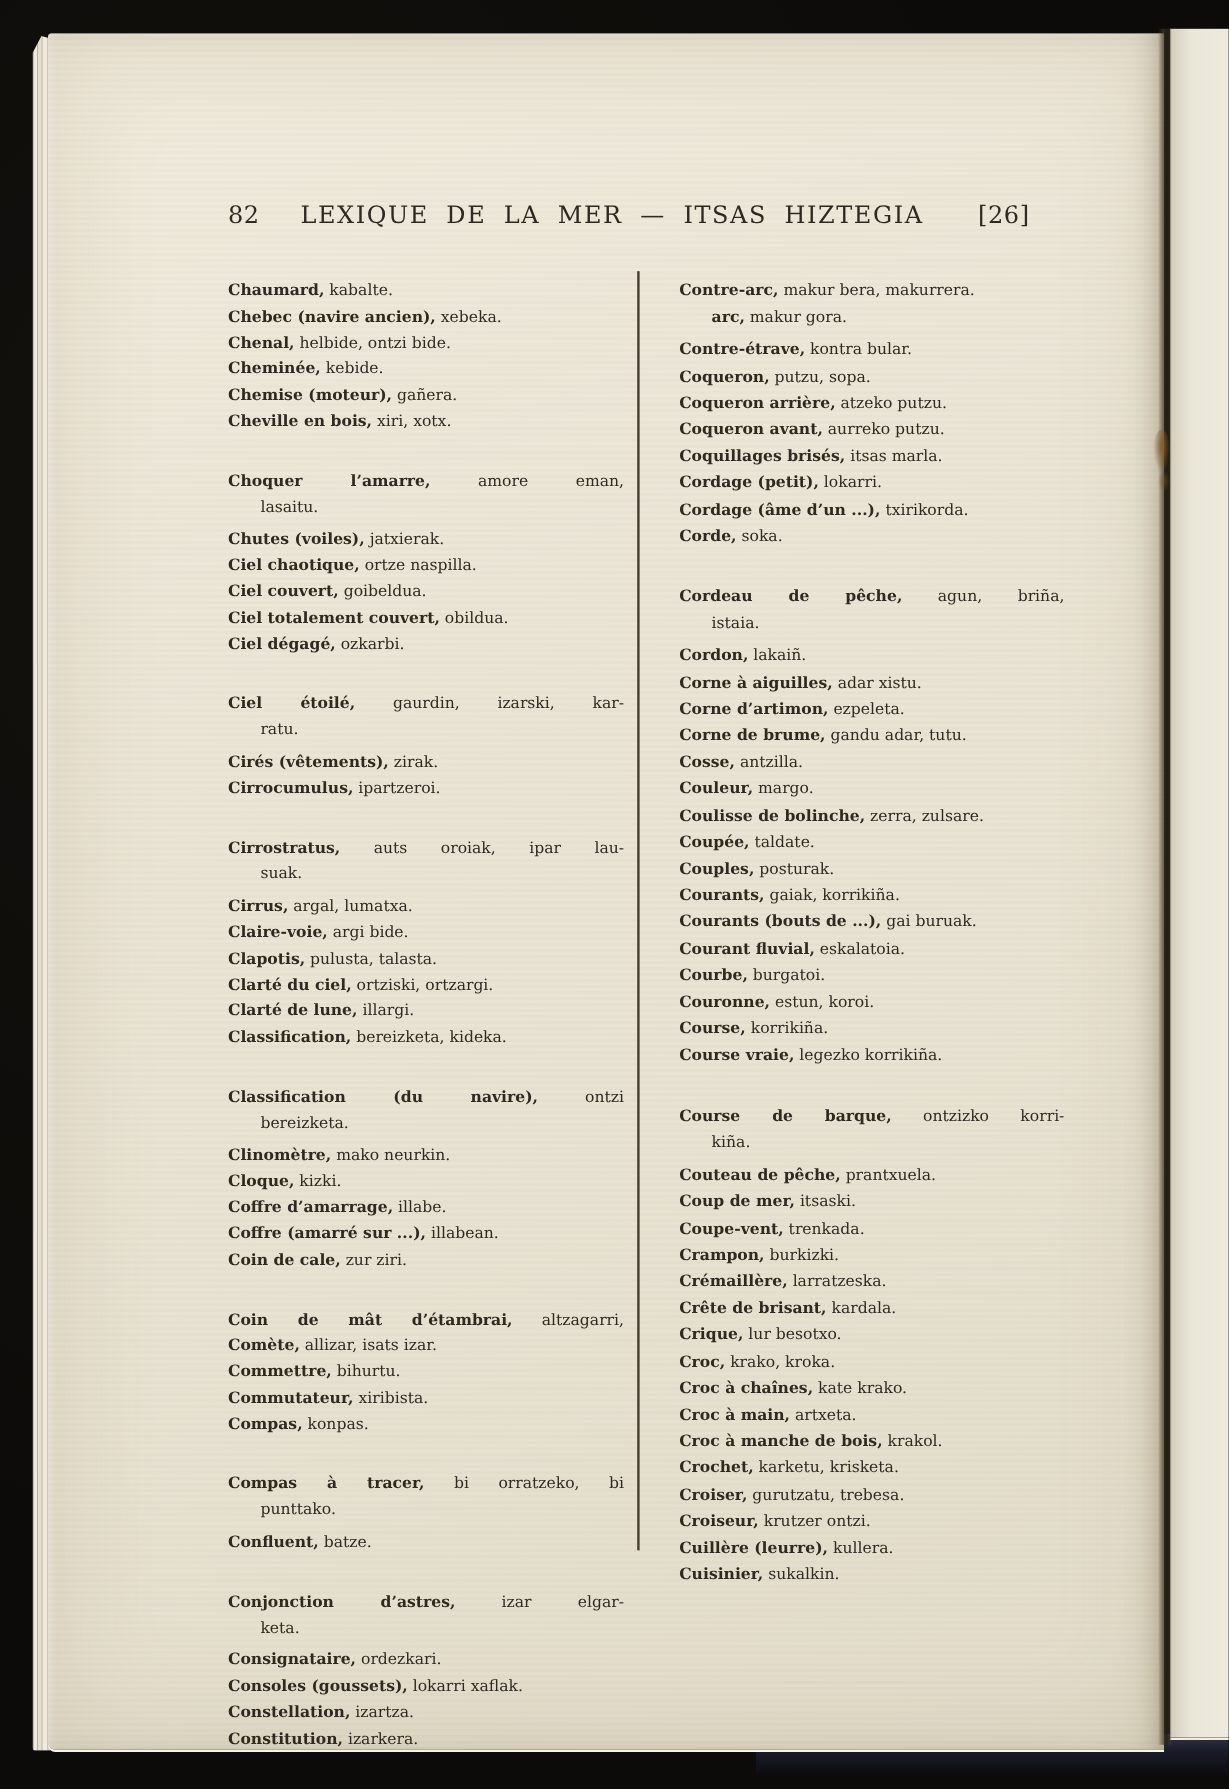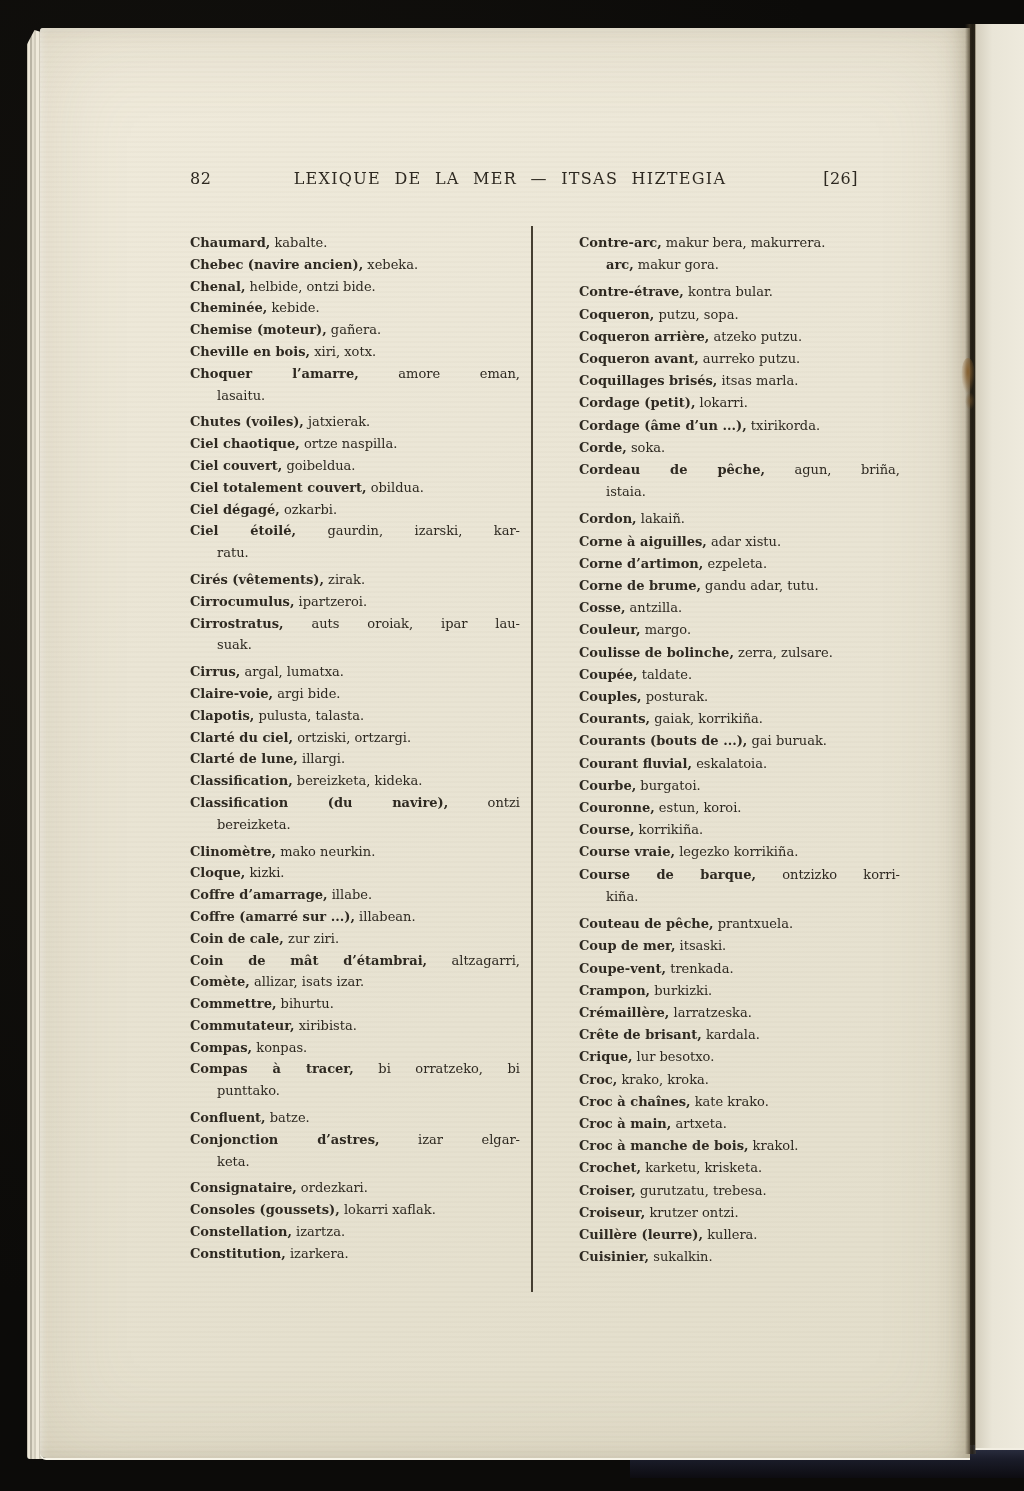--- a/index.html
+++ b/index.html
@@ -57,41 +57,41 @@
     position:absolute;left:961px;top:358px;width:14px;height:36px;z-index:5;border-radius:50%;
     background:radial-gradient(ellipse at 50% 38%, rgba(133,94,44,0.95), rgba(133,94,44,0) 70%);
   }
   .stain-b{
     position:absolute;left:965px;top:392px;width:10px;height:18px;z-index:5;border-radius:50%;
     background:radial-gradient(ellipse, rgba(120,86,42,0.55), rgba(120,86,42,0) 70%);
   }
   
   .header{
     position:absolute;left:168px;top:166px;width:696px;height:26px;z-index:6;
-    color:var(--ink,#2e2921);font-size:16px;line-height:26px;
+    color:var(--ink,#2e2921);font-size:20px;line-height:26px;
   }
   .header .pgnum{position:absolute;left:22px;top:0;letter-spacing:0.5px;}
   .header .title{
     position:absolute;left:0;right:12px;top:0;text-align:center;
     letter-spacing:1.3px;word-spacing:7px;white-space:nowrap;
   }
   .header .folio{position:absolute;right:6px;top:0;letter-spacing:0.5px;}
   
   .divider{
     position:absolute;left:531px;top:226px;width:2px;height:1066px;z-index:6;
     background:#453e31;
   }
   .col{
     position:absolute;top:232px;z-index:6;color:var(--ink,#2e2921);
     font-size:13px;
   }
   .col-left{left:190px;width:330px;line-height:21.8px;}
-  .col-right{left:579px;width:321px;line-height:22.2px;}
+  .col-right{left:566px;width:321px;line-height:22.2px;}
   .line{white-space:nowrap;}
-  .line.just{white-space:normal;text-align:justify;text-align-last:justify;}
+  .line.just{white-space:normal;text-align:justify;text-align-last:justify;margin-top:28px;}
   .line.ind{padding-left:27px;}
   .line.gap{margin-bottom:5px;}
   .line b{font-weight:bold;}
 </style>
 </head>
 <body>
 
 <div class="photo-bg"></div>
 
 <div class="cover-band"></div>

